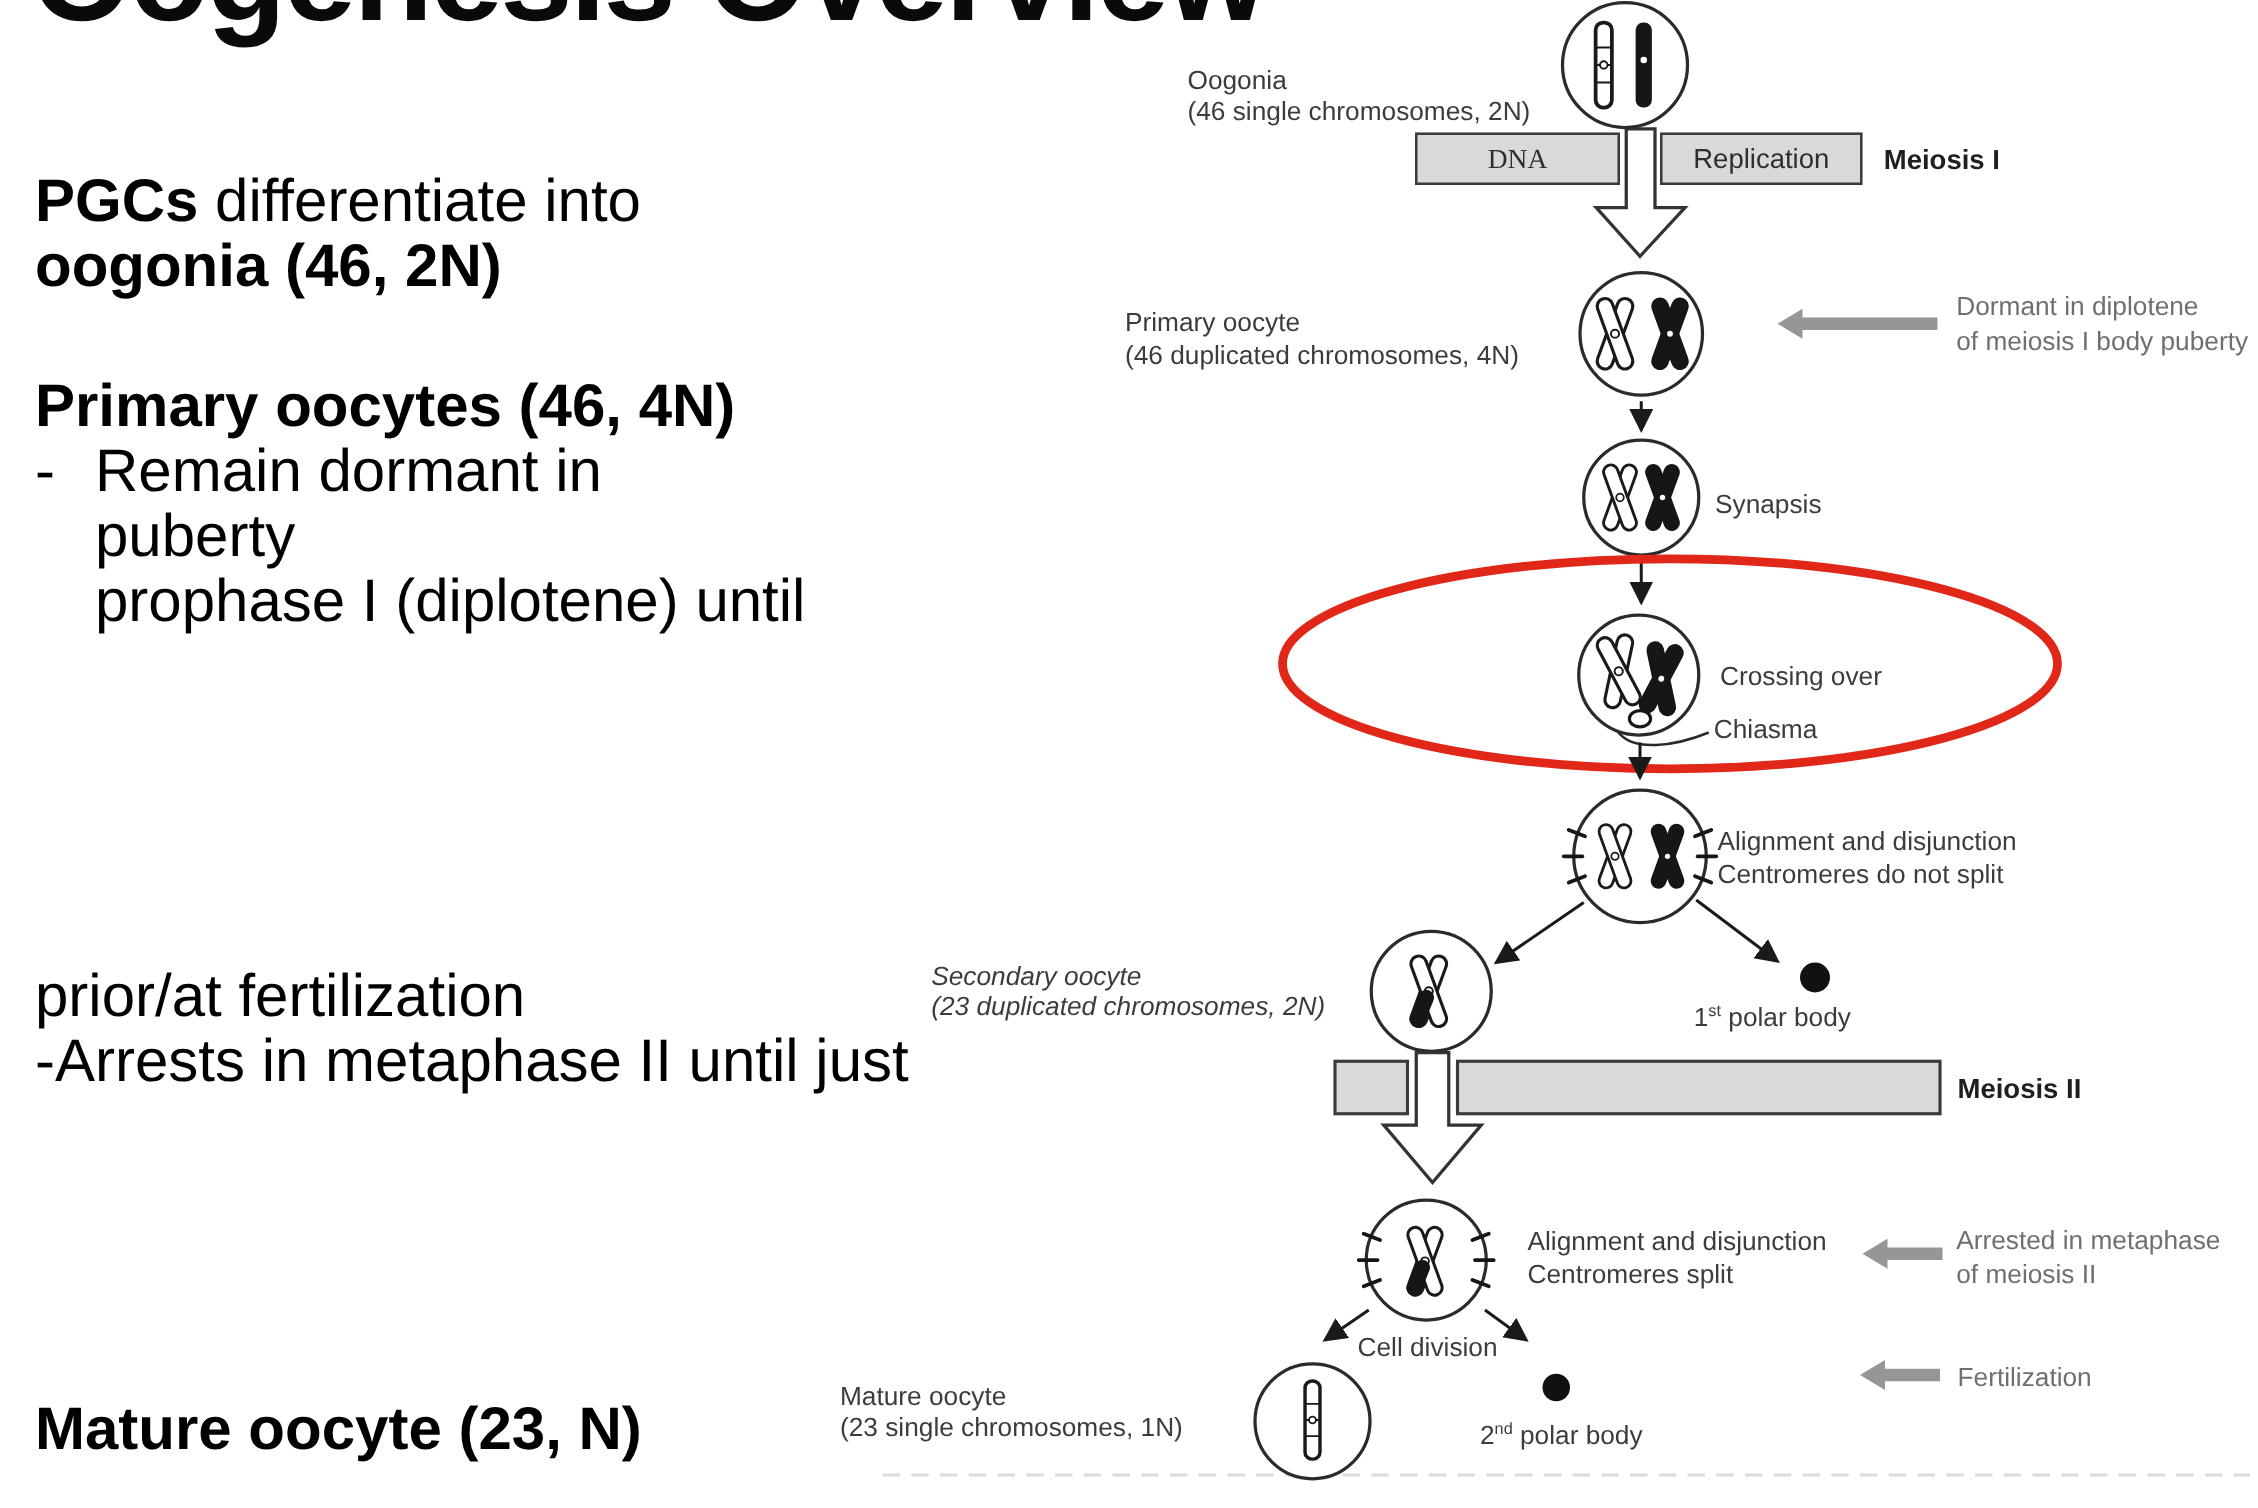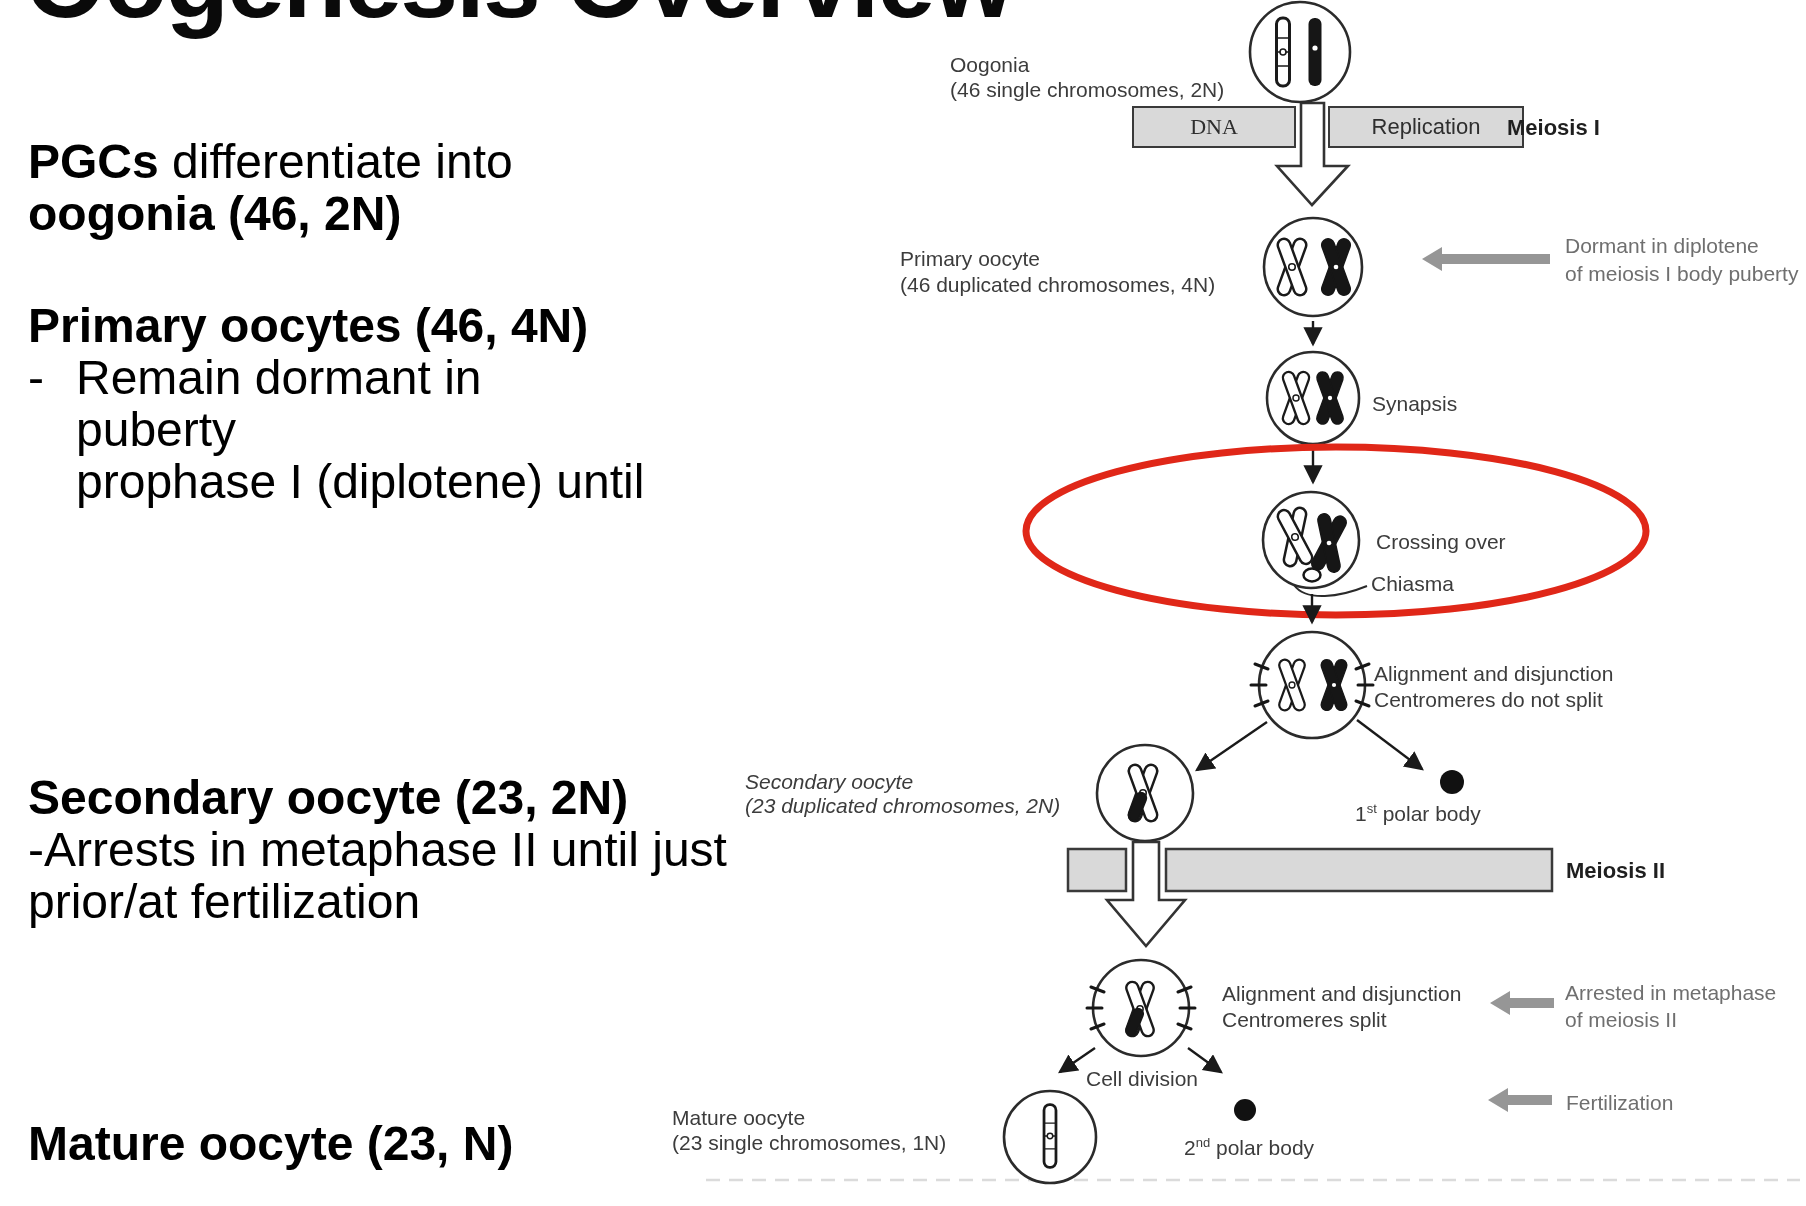--- a/index.html
+++ b/index.html
@@ -180,38 +180,37 @@
   </div>
 
   <div class="abs note" style="top:300px;">
     <div class="bold">Primary oocytes (46, 4N)</div>
     <div class="li"><span class="dash">-</span><span>Remain dormant in</span></div>
     <div class="cont">puberty</div>
     <div class="cont">prophase I (diplotene) until</div>
   </div>
 
   <div class="abs note" style="top:772px;">
-    <div class="bold">Secondary oocyte (23, 2N)</div>
+    <div>prior/at fertilization</div>
     <div>-Arrests in metaphase II until just</div>
-    <div>prior/at fertilization</div>
   </div>
 
   <div class="abs note" style="top:1118px;">
     <div class="bold">Mature oocyte (23, N)</div>
   </div>
 
   <div class="abs dlabel center" style="left:950px;top:52px;width:300px;">
     <div>Oogonia</div>
     <div>(46 single chromosomes, 2N)</div>
   </div>
 
   <div class="abs pbox" style="left:1132px;top:106px;width:164px;height:42px;font-family:Liberation Serif, serif;">
     <span>DNA</span>
   </div>
-  <div class="abs pbox" style="left:1328px;top:106px;width:196px;height:42px;">
+  <div class="abs pbox" style="left:1328px;top:106px;width:162px;height:42px;">
     <span>Replication</span>
   </div>
   <div class="abs mlabel" style="left:1507px;top:115px;">Meiosis I</div>
 
   <div class="abs dlabel center" style="left:900px;top:246px;width:356px;line-height:26px;">
     <div>Primary oocyte</div>
     <div>(46 duplicated chromosomes, 4N)</div>
   </div>
 
   <div class="abs dlabel gray" style="left:1565px;top:232px;line-height:28px;">

